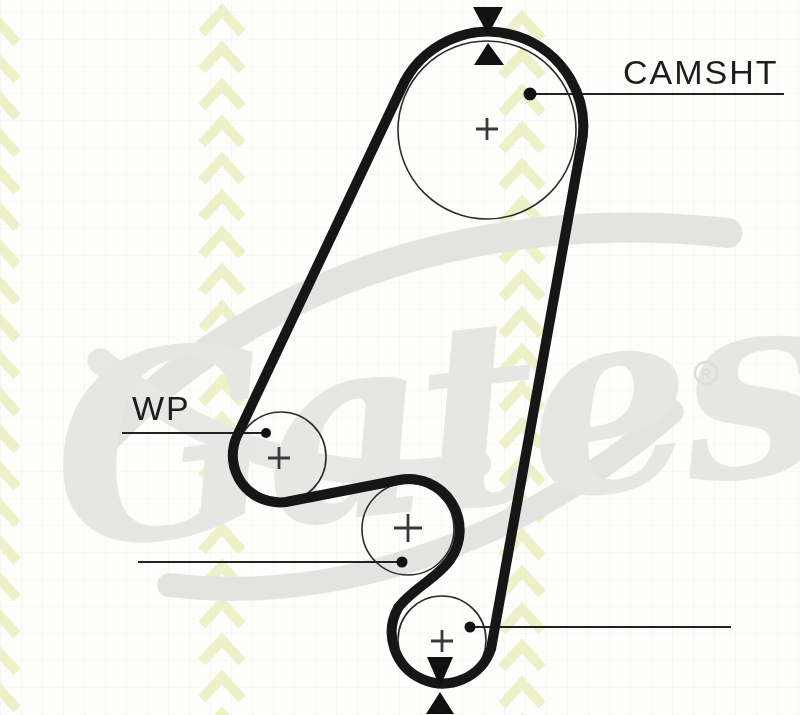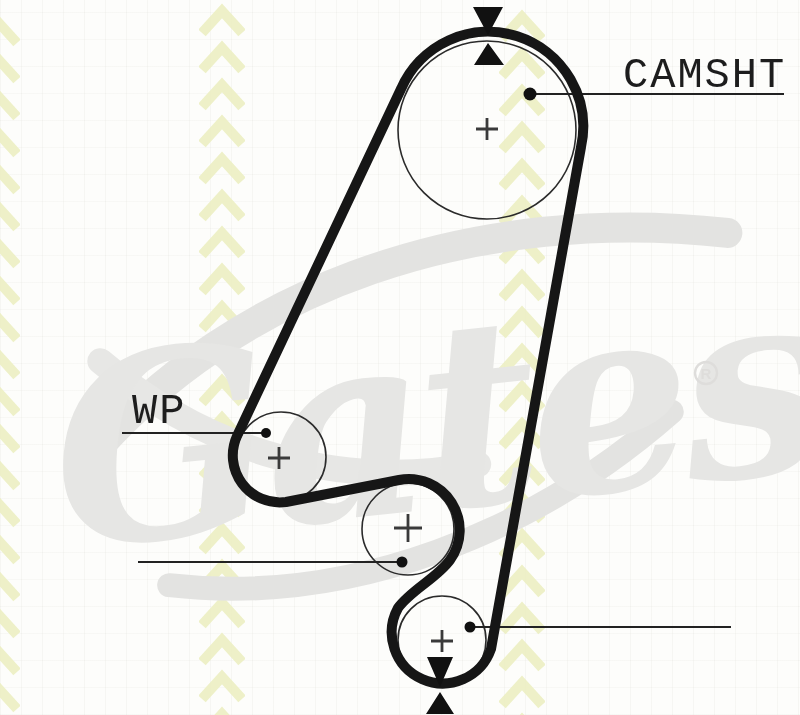--- a/index.html
+++ b/index.html
@@ -9,26 +9,25 @@
     overflow:hidden;
     background-color:#fdfdfb;
     background-image:
       repeating-linear-gradient(90deg, rgba(185,185,172,0.10) 0 1px, rgba(0,0,0,0) 1px 21px),
       repeating-linear-gradient(0deg,  rgba(185,185,172,0.08) 0 1px, rgba(0,0,0,0) 1px 27px);
     font-family:"Liberation Sans", sans-serif;
   }
   .stage svg{position:absolute;left:0;top:0;}
   .lbl{
     position:absolute;
-    font-size:42px;
+    font-size:34px;
     letter-spacing:2px;
     line-height:1;
     color:#1d1d1d;
     white-space:nowrap;
-    font-family:Liberation Mono, monospace;
   }
   .lbl-camshaft{left:623px;top:55px;}
   .lbl-waterpump{left:132px;top:391px;}
   .lbl-tensioner{left:138px;top:521px;}
   .lbl-crankshaft{left:548px;top:585px;}
 </style>
 </head>
 <body>
 
 <div class="stage">

